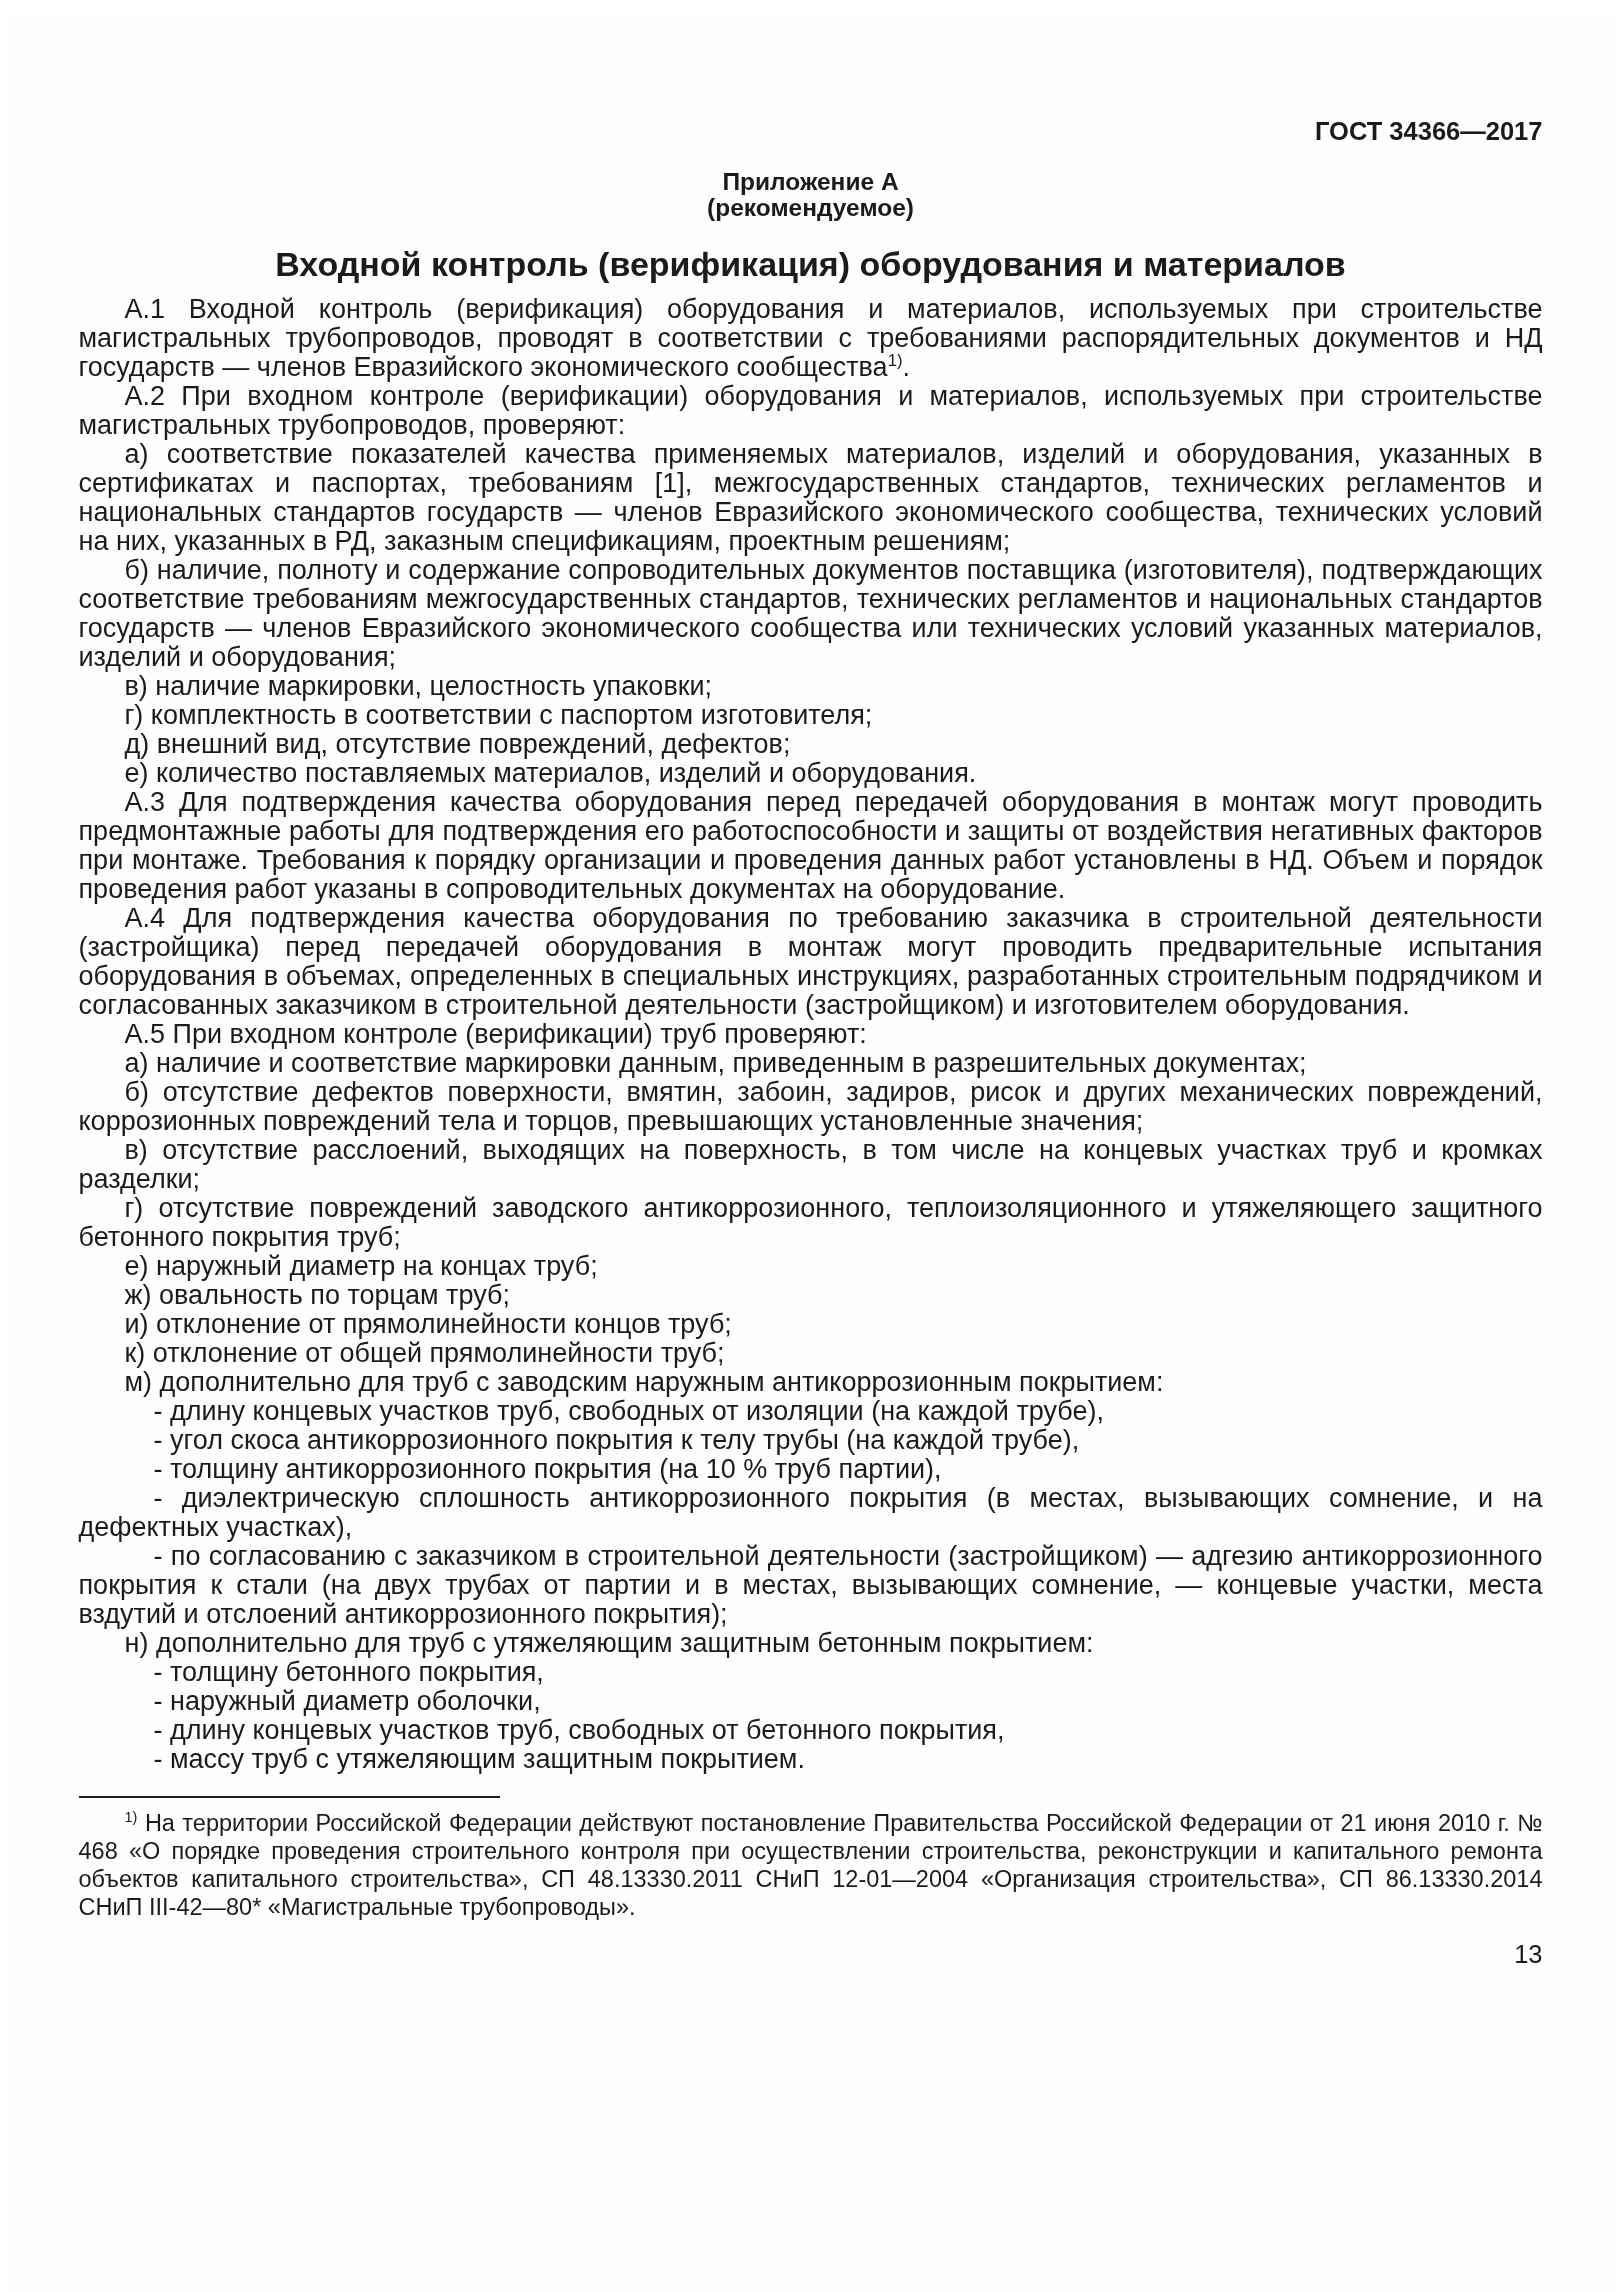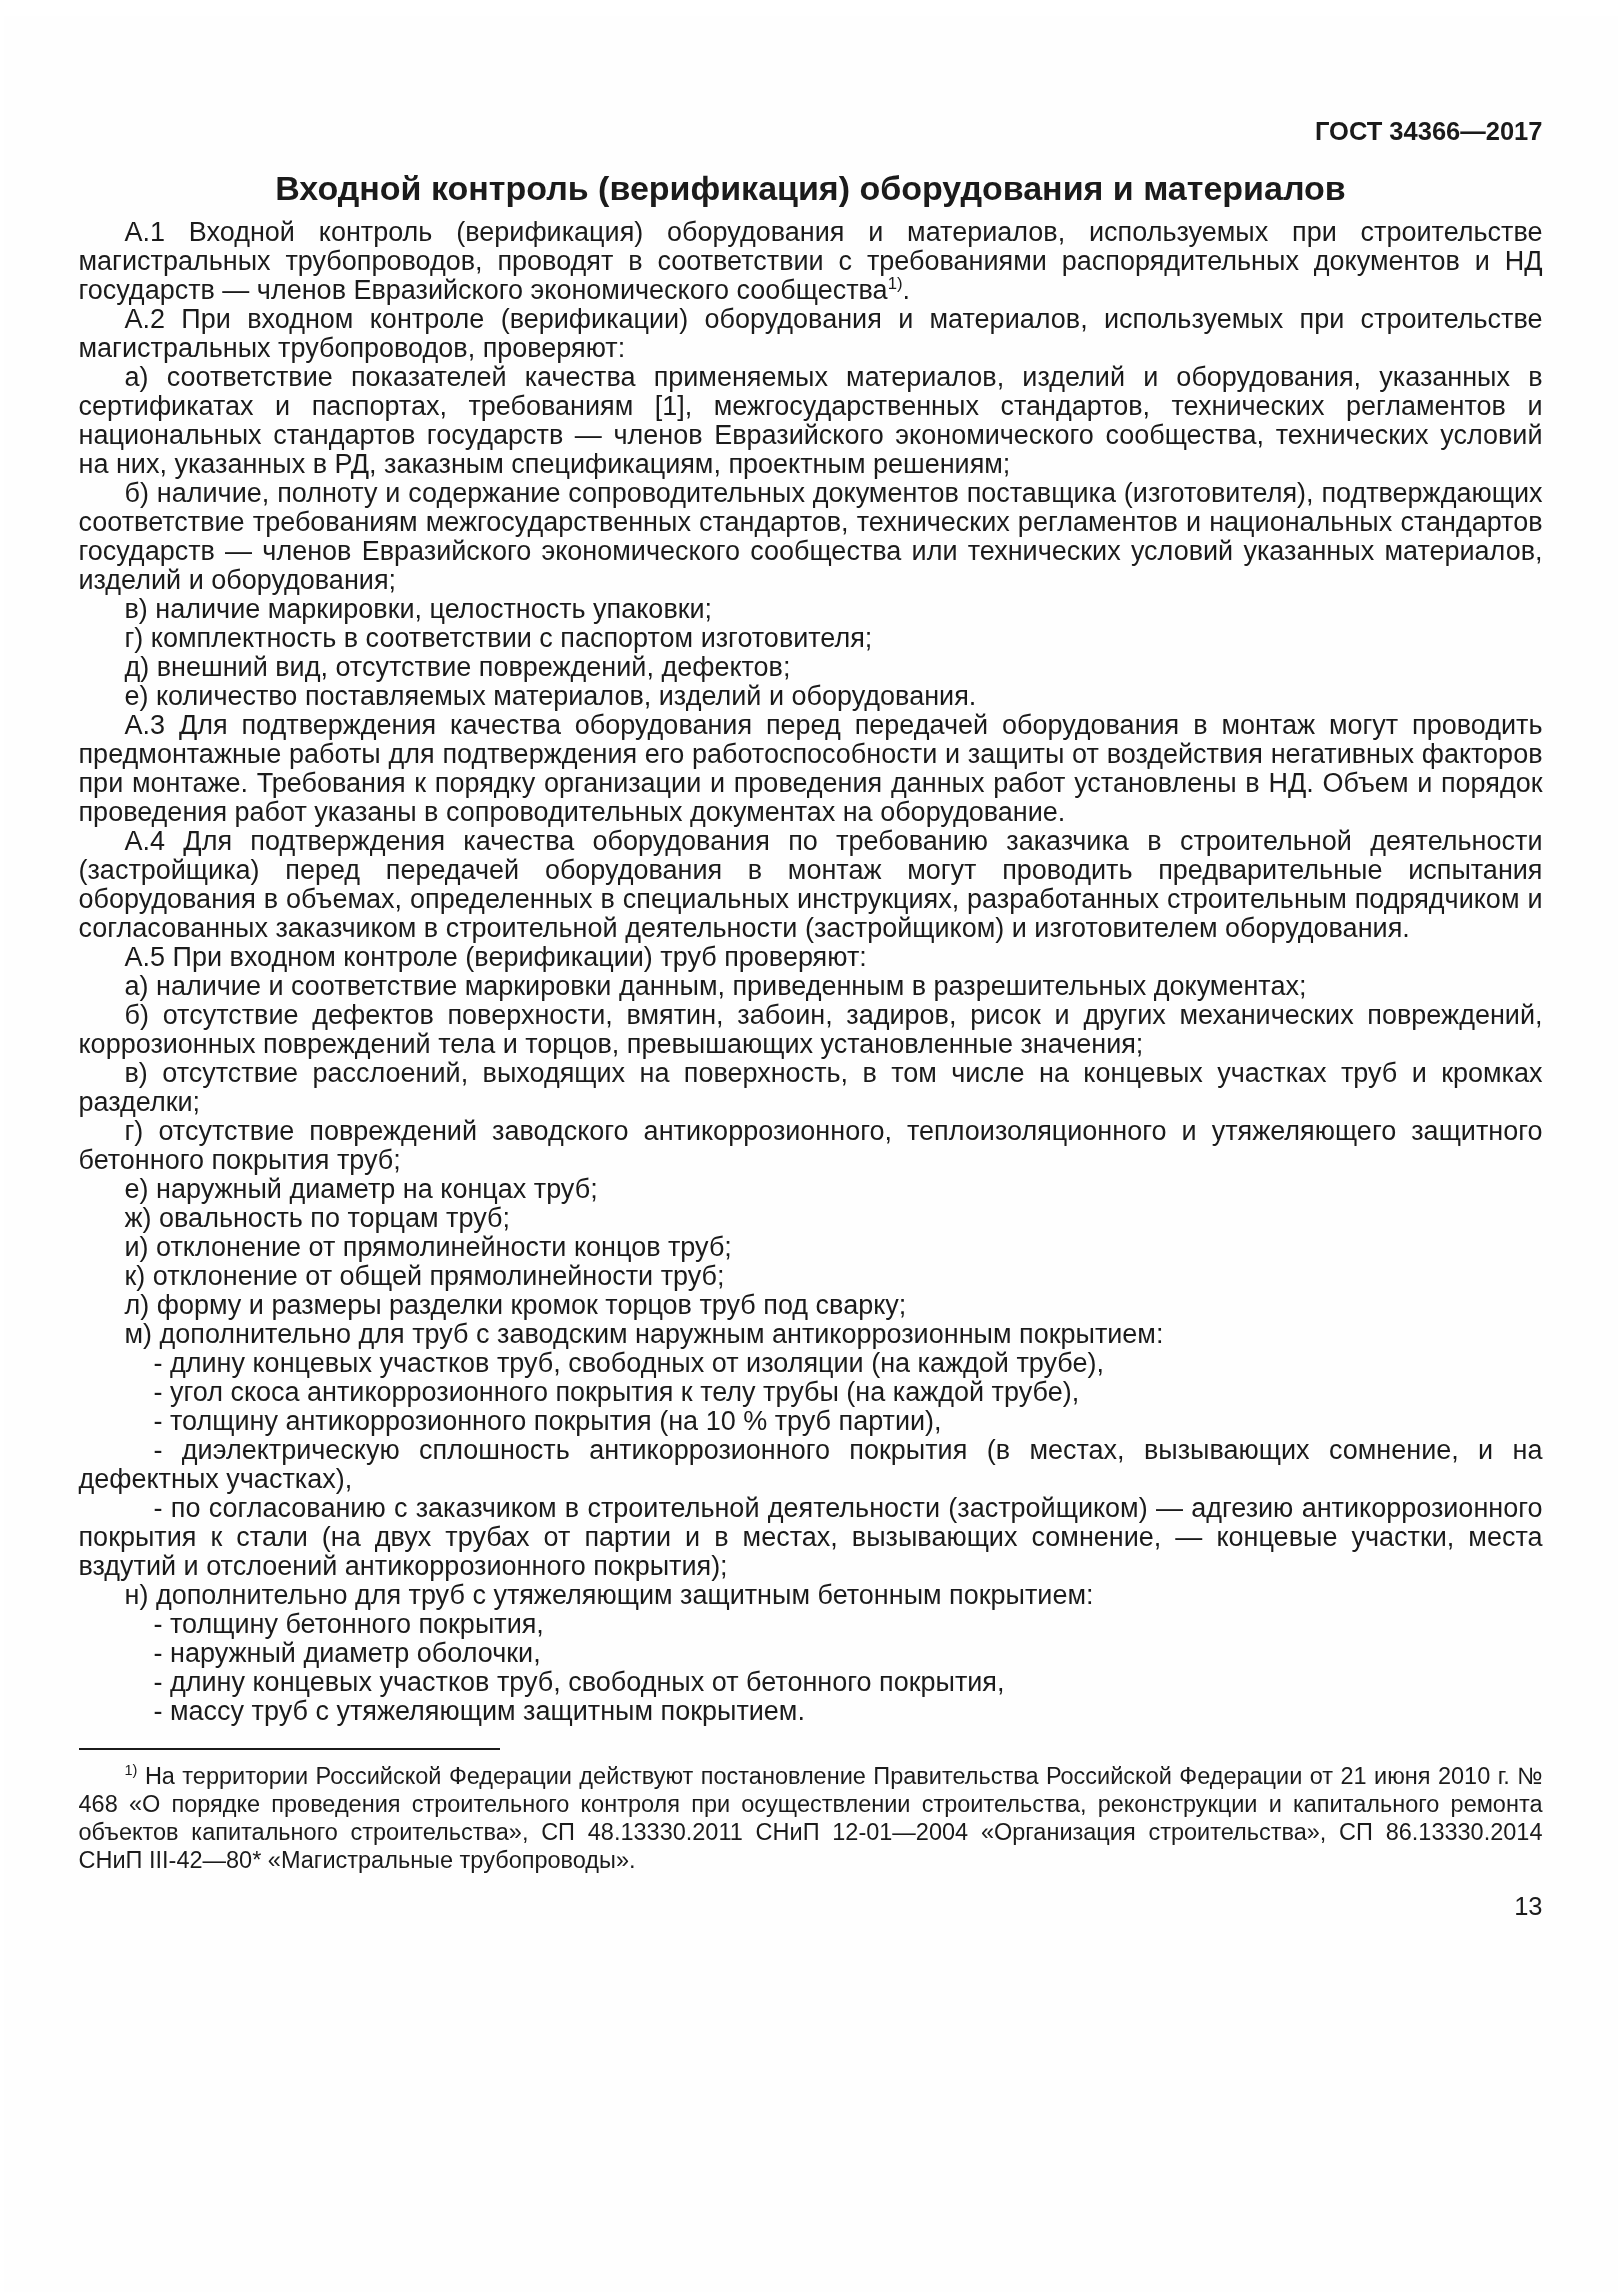--- a/index.html
+++ b/index.html
@@ -80,20 +80,24 @@
     line-height: 27.4px;
   }
 </style>
 </head>
 <body>
 
 <div class="page">
 
   <div class="doc-number">ГОСТ 34366—2017</div>
 
+  <div class="appendix">
+    <div>Приложение А</div>
+    <div>(рекомендуемое)</div>
+  </div>
 
   <div class="doc-title">Входной контроль (верификация) оборудования и материалов</div>
 
   <div class="body-text">
     <p class="p"><span>А.1 Входной контроль (верификация) оборудования и материалов, используемых при строительстве магистральных трубопроводов, проводят в соответствии с требованиями распорядительных документов и НД государств — членов Евразийского экономического сообщества</span><sup>1)</sup><span>.</span></p>
     <p class="p">А.2 При входном контроле (верификации) оборудования и материалов, используемых при строительстве магистральных трубопроводов, проверяют:</p>
     <p class="p">а) соответствие показателей качества применяемых материалов, изделий и оборудования, указанных в сертификатах и паспортах, требованиям [1], межгосударственных стандартов, технических регламентов и национальных стандартов государств — членов Евразийского экономического сообщества, технических условий на них, указанных в РД, заказным спецификациям, проектным решениям;</p>
     <p class="p">б) наличие, полноту и содержание сопроводительных документов поставщика (изготовителя), подтверждающих соответствие требованиям межгосударственных стандартов, технических регламентов и национальных стандартов государств — членов Евразийского экономического сообщества или технических условий указанных материалов, изделий и оборудования;</p>
     <p class="p">в) наличие маркировки, целостность упаковки;</p>
     <p class="p">г) комплектность в соответствии с паспортом изготовителя;</p>
@@ -103,21 +107,20 @@
     <p class="p">А.4 Для подтверждения качества оборудования по требованию заказчика в строительной деятельности (застройщика) перед передачей оборудования в монтаж могут проводить предварительные испытания оборудования в объемах, определенных в специальных инструкциях, разработанных строительным подрядчиком и согласованных заказчиком в строительной деятельности (застройщиком) и изготовителем оборудования.</p>
     <p class="p">А.5 При входном контроле (верификации) труб проверяют:</p>
     <p class="p">а) наличие и соответствие маркировки данным, приведенным в разрешительных документах;</p>
     <p class="p">б) отсутствие дефектов поверхности, вмятин, забоин, задиров, рисок и других механических повреждений, коррозионных повреждений тела и торцов, превышающих установленные значения;</p>
     <p class="p">в) отсутствие расслоений, выходящих на поверхность, в том числе на концевых участках труб и кромках разделки;</p>
     <p class="p">г) отсутствие повреждений заводского антикоррозионного, теплоизоляционного и утяжеляющего защитного бетонного покрытия труб;</p>
     <p class="p">е) наружный диаметр на концах труб;</p>
     <p class="p">ж) овальность по торцам труб;</p>
     <p class="p">и) отклонение от прямолинейности концов труб;</p>
     <p class="p">к) отклонение от общей прямолинейности труб;</p>
-    <p class="p">л) форму и размеры разделки кромок торцов труб под сварку;</p>
     <p class="p">м) дополнительно для труб с заводским наружным антикоррозионным покрытием:</p>
     <p class="dash">- длину концевых участков труб, свободных от изоляции (на каждой трубе),</p>
     <p class="dash">- угол скоса антикоррозионного покрытия к телу трубы (на каждой трубе),</p>
     <p class="dash">- толщину антикоррозионного покрытия (на 10 % труб партии),</p>
     <p class="dash">- диэлектрическую сплошность антикоррозионного покрытия (в местах, вызывающих сомнение, и на дефектных участках),</p>
     <p class="dash">- по согласованию с заказчиком в строительной деятельности (застройщиком) — адгезию антикоррозионного покрытия к стали (на двух трубах от партии и в местах, вызывающих сомнение, — концевые участки, места вздутий и отслоений антикоррозионного покрытия);</p>
     <p class="p">н) дополнительно для труб с утяжеляющим защитным бетонным покрытием:</p>
     <p class="dash">- толщину бетонного покрытия,</p>
     <p class="dash">- наружный диаметр оболочки,</p>
     <p class="dash">- длину концевых участков труб, свободных от бетонного покрытия,</p>

